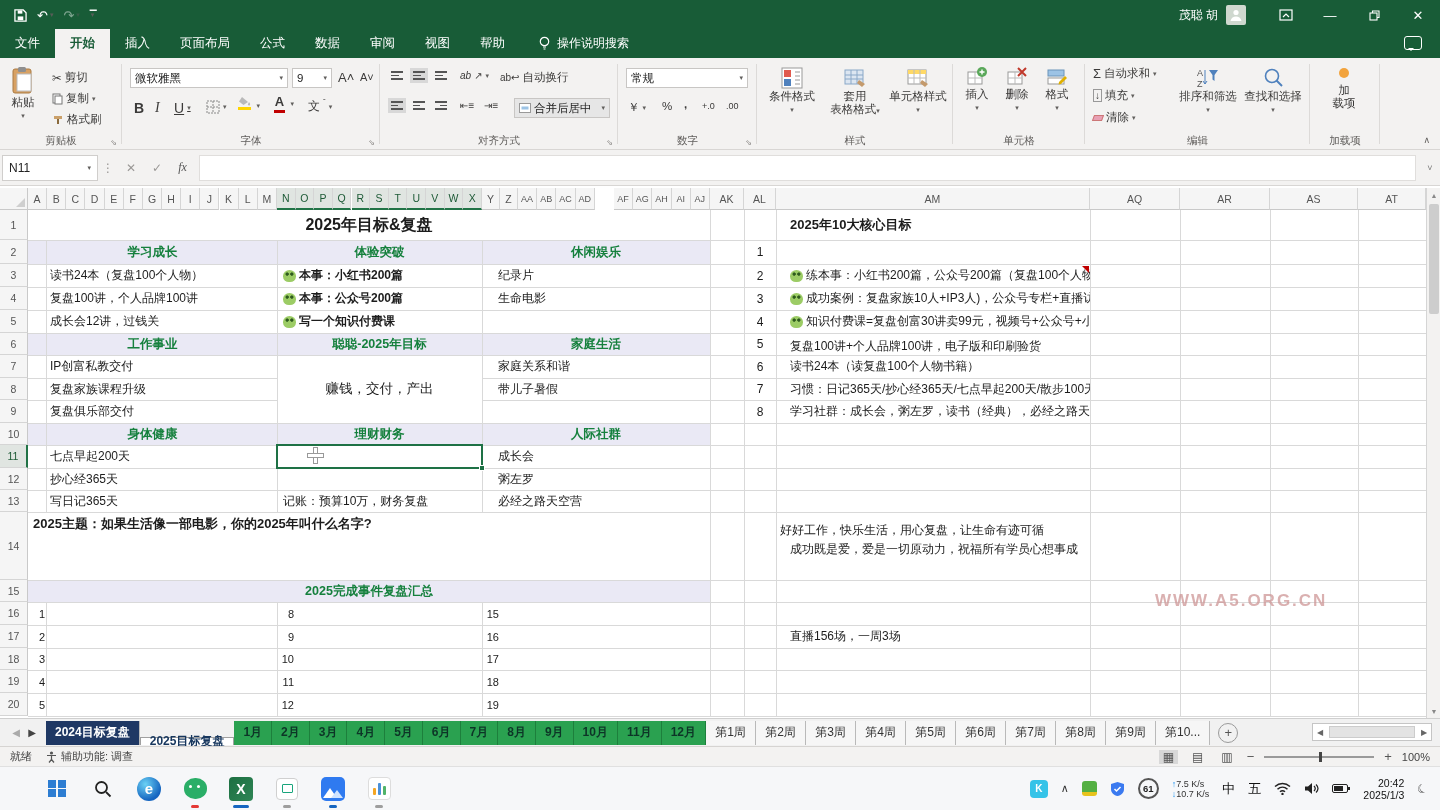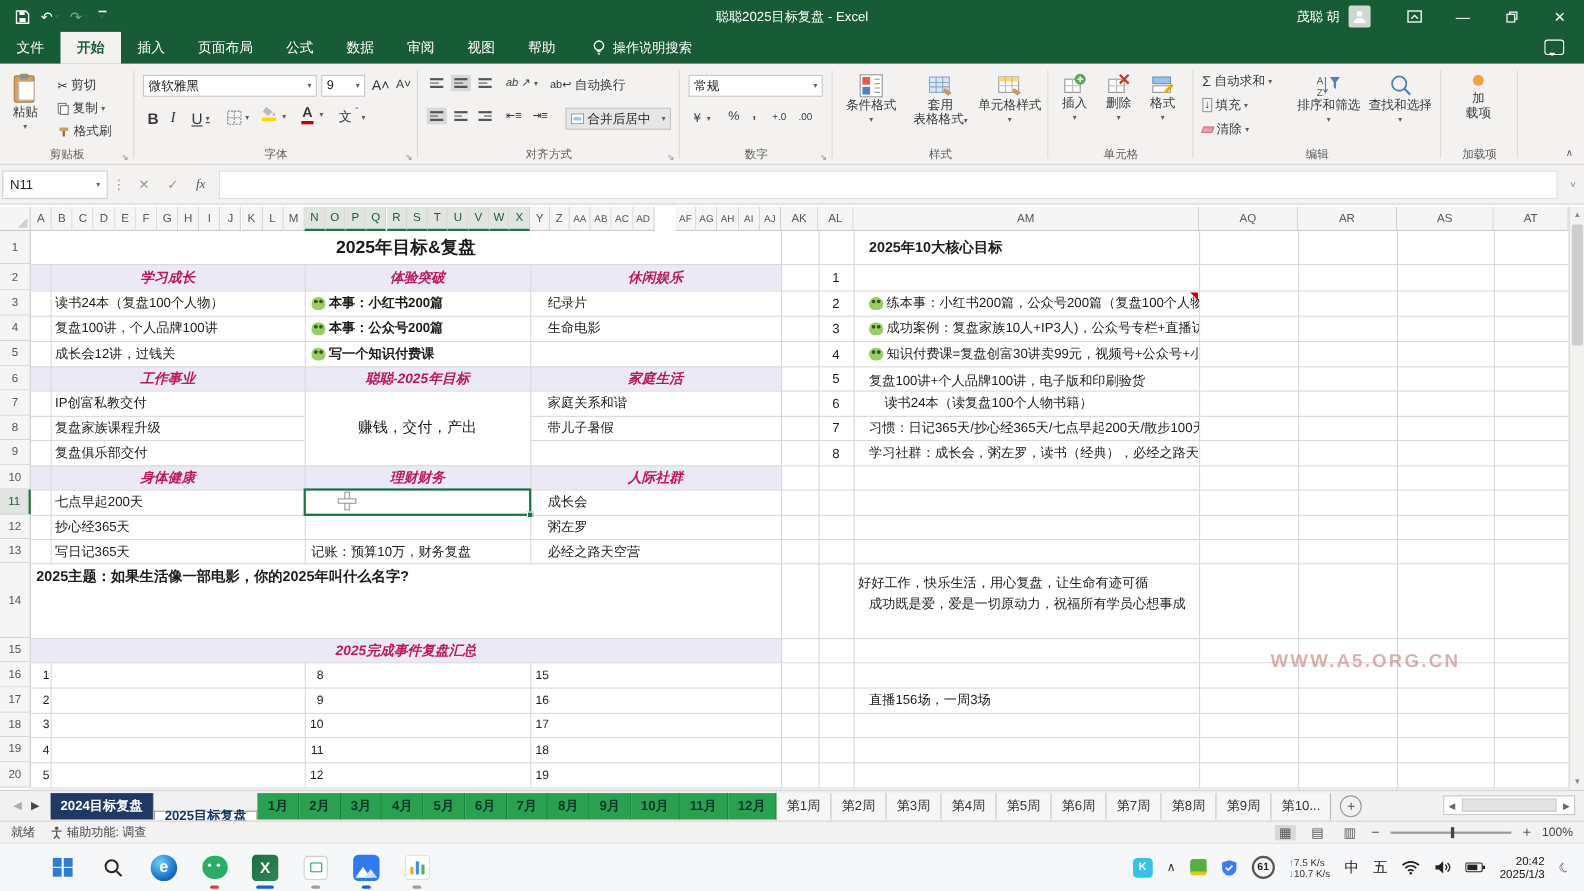--- a/index.html
+++ b/index.html
@@ -62,21 +62,21 @@
   .corner:after { content:""; position:absolute; right:2px; bottom:2px; border-left:9px solid transparent; border-bottom:9px solid #cfcfcf; }
   .colh { position:absolute; top:0; height:22px; background:#f5f5f5; border-right:1px solid #d5d5d5; border-bottom:1px solid #c9c9c9; font-size:10.5px; color:#555; display:flex; align-items:center; justify-content:center; overflow:hidden; cursor:pointer; }
   .colh.hl { background:#e0e5e1; border-bottom:2px solid #217346; color:#1d5a36; }
   .rowh { position:absolute; left:0; width:28px; background:#f5f5f5; border-right:1px solid #c9c9c9; border-bottom:1px solid #d5d5d5; font-size:10.5px; color:#555; display:flex; align-items:center; justify-content:center; cursor:pointer; }
   .rowh.hl { background:#e0e5e1; border-right:2px solid #217346; color:#1d5a36; }
   .gl { position:absolute; background:#d9d9d9; }
   .band { position:absolute; background:#eae9f5; }
   .cell { position:absolute; display:flex; align-items:center; font-size:12px; color:#1c1c1c; white-space:nowrap; overflow:hidden; }
   .c-center { justify-content:center; }
   .c-right { justify-content:flex-end; }
-  .blue-h { color:#be185d; font-weight:bold; font-size:12.5px; justify-content:center;font-style:italic; }
+  .blue-h { color:#15803d; font-weight:bold; font-size:12.5px; justify-content:center; }
   .bold { font-weight:bold; }
   .frog { display:inline-block; width:13px; height:12px; border-radius:50% 50% 46% 46%; flex:0 0 auto; margin-right:3px;
           background: radial-gradient(circle at 32% 34%, #2e5b1e 1.3px, rgba(0,0,0,0) 2px),
                       radial-gradient(circle at 68% 34%, #2e5b1e 1.3px, rgba(0,0,0,0) 2px), #9ccc65; }
   .sel-box { position:absolute; border:2px solid #1e7145; background:transparent; }
   .sel-handle { position:absolute; width:6px; height:6px; background:#1e7145; border:1px solid #fff; }
   .cross { position:absolute; width:15px; height:15px; }
   .cross b { position:absolute; background:#fff; box-shadow:0 0 0 1px #999; }
   .watermark { position:absolute; font-size:17px; letter-spacing:2px; color:rgba(205,150,150,.75); font-weight:bold; }
   .note-marker { position:absolute; width:0; height:0; border-left:7px solid transparent; border-top:7px solid #c00000; }
@@ -159,21 +159,20 @@
         </button>
       <button class="qbtn dim">
           <span>↷</span>
           <span class="dd">▾</span>
         </button>
       <button class="qbtn">
           <span style="font-size:9px;letter-spacing:0;">▔<br></span>
           <span class="dd" style="margin-left:-8px;">▾</span>
         </button>
     </div>
-    <div class="win-title">聪聪2025目标复盘 - Excel</div>
     <div class="tb-right">
       <span class="tb-user">茂聪 胡</span>
       <span class="tb-avatar">
         <svg width="14" height="14" viewBox="0 0 14 14">
             <circle cx="7" cy="4.5" r="2.6" fill="#fff"></circle>
             <path d="M1.5 13c.6-3.2 3-4.6 5.5-4.6s4.9 1.4 5.5 4.6z" fill="#fff"></path>
           </svg>
       </span>
       <button class="tb-btn">
         <svg width="14" height="12" viewBox="0 0 14 12">
@@ -714,21 +713,21 @@
         <div class="cell c-center" style="left: 744px; top: 122px; width: 32px; height: 23px; font-size: 12px;">4</div>
         <div class="cell" style="left: 776px; top: 122px; width: 314px; height: 23px; padding-left: 14px;">
           <span class="frog"></span>
           <span>知识付费课=复盘创富30讲卖99元，视频号+公众号+小宇宙</span>
         </div>
         <div class="cell c-center" style="left: 744px; top: 145px; width: 32px; height: 22px; font-size: 12px;">5</div>
         <div class="cell" style="left: 776px; top: 145px; width: 314px; height: 22px; padding-left: 14px; align-items: flex-end;">
           <span>复盘100讲+个人品牌100讲，电子版和印刷验货</span>
         </div>
         <div class="cell c-center" style="left: 744px; top: 167px; width: 32px; height: 23px; font-size: 12px;">6</div>
-        <div class="cell" style="left: 776px; top: 167px; width: 314px; height: 23px; padding-left: 28px;">
+        <div class="cell" style="left: 776px; top: 167px; width: 314px; height: 23px; padding-left: 14px;">
           <span>读书24本（读复盘100个人物书籍）</span>
         </div>
         <div class="cell c-center" style="left: 744px; top: 190px; width: 32px; height: 22px; font-size: 12px;">7</div>
         <div class="cell" style="left: 776px; top: 190px; width: 314px; height: 22px; padding-left: 14px;">
           <span>习惯：日记365天/抄心经365天/七点早起200天/散步100天</span>
         </div>
         <div class="cell c-center" style="left: 744px; top: 212px; width: 32px; height: 23px; font-size: 12px;">8</div>
         <div class="cell" style="left: 776px; top: 212px; width: 314px; height: 23px; padding-left: 14px;">
           <span>学习社群：成长会，粥左罗，读书（经典），必经之路天空营</span>
         </div>

